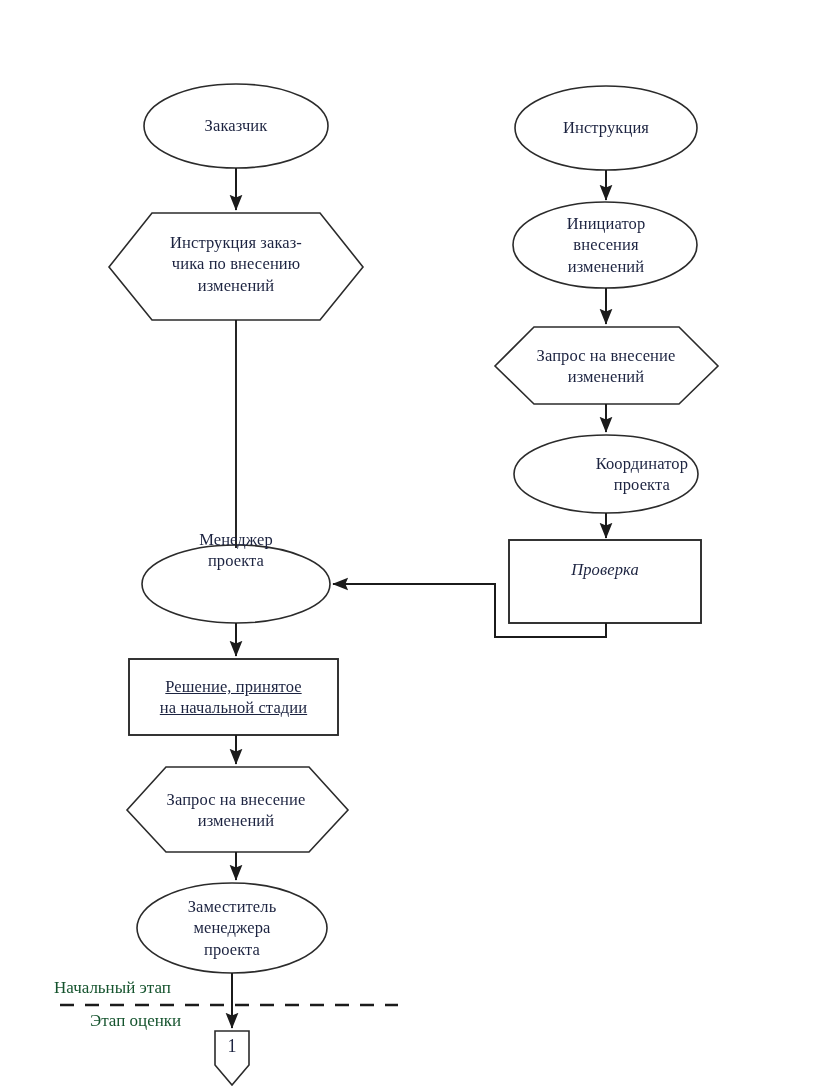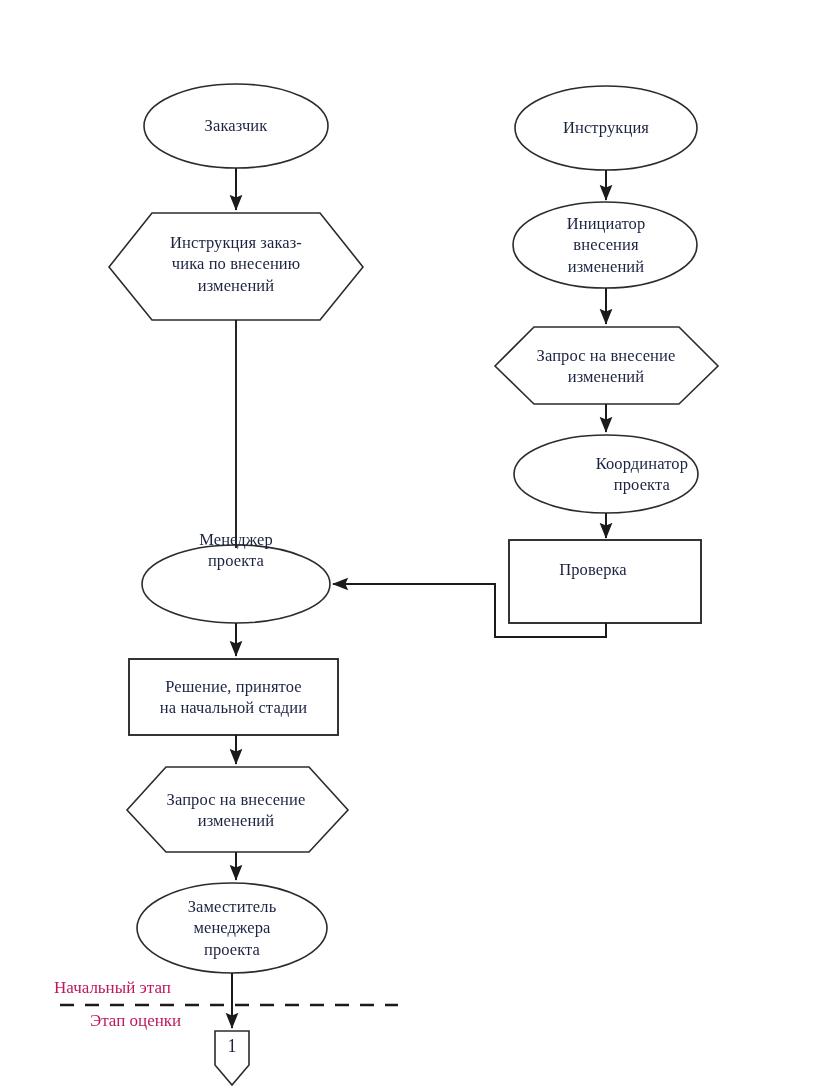--- a/index.html
+++ b/index.html
@@ -31,21 +31,21 @@
     color:#1c2340;
     display:flex;
     align-items:center;
     justify-content:center;
     pointer-events:none;
     letter-spacing:0.1px;
   }
   .stagelabel{
     position:absolute;
     font-size:17px;
-    color:#be185d;
+    color:#14532d;
     white-space:nowrap;
   }
   .connlabel{
     position:absolute;
     font-size:18px;
     text-align:center;
     color:#1c2340;
     width:34px;
   }
 </style>
@@ -133,30 +133,30 @@
   <div class="nodelabel" style="left:506px;top:340px;width:200px;height:52px;white-space:pre-line;">
     <span>Запрос на внесение
 изменений</span>
   </div>
 
   <div class="nodelabel" style="left:524px;top:448px;width:164px;height:52px;white-space:pre-line;justify-content:flex-end;">
     <span>Координатор
 проекта</span>
   </div>
 
-  <div class="nodelabel" style="left:503px;top:556px;width:180px;height:28px;">
+  <div class="nodelabel" style="left:515px;top:556px;width:180px;height:28px;font-style:italic;">
     <span>Проверка</span>
   </div>
 
   <div class="nodelabel" style="left:152px;top:524px;width:168px;height:52px;white-space:pre-line;">
     <span>Менеджер
 проекта</span>
   </div>
 
-  <div class="nodelabel" style="left:133px;top:670px;width:201px;height:54px;white-space:pre-line;">
+  <div class="nodelabel" style="left:133px;top:670px;width:201px;height:54px;white-space:pre-line;text-decoration:underline;">
     <span>Решение, принятое
 на  начальной стадии</span>
   </div>
 
   <div class="nodelabel" style="left:138px;top:784px;width:196px;height:52px;white-space:pre-line;">
     <span>Запрос на внесение
 изменений</span>
   </div>
 
   <div class="nodelabel" style="left:148px;top:891px;width:168px;height:74px;white-space:pre-line;">

